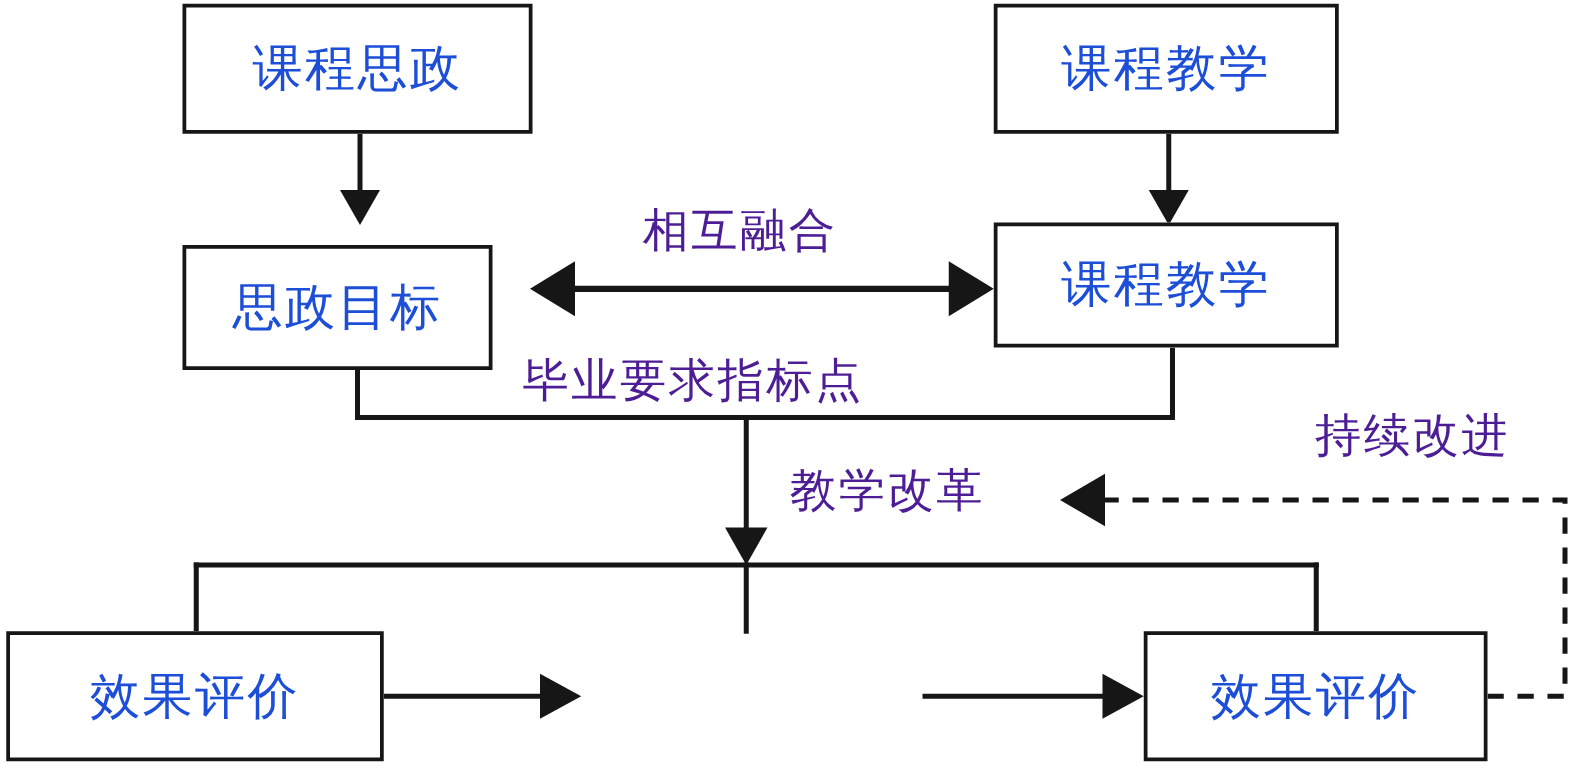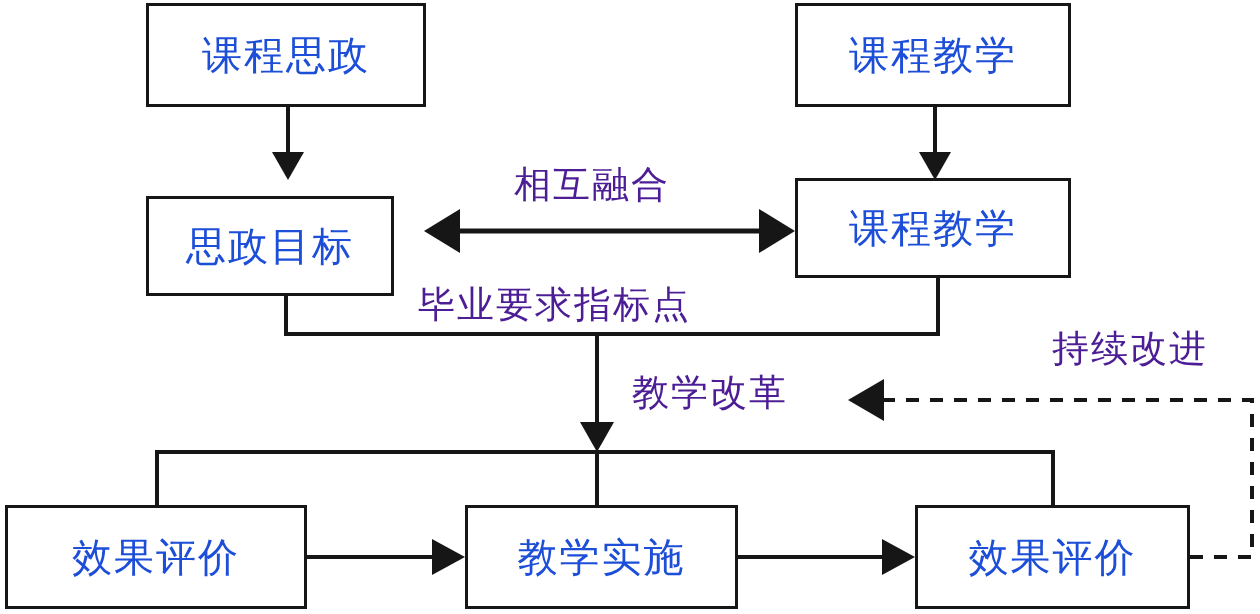--- a/index.html
+++ b/index.html
@@ -129,23 +129,20 @@
   </div>
 
   <div class="node-box" style="left:795px; top:178px; width:276px; height:100px;">
     <span class="node-label">课程教学</span>
   </div>
 
   <div class="node-box" style="left:5px; top:505px; width:302px; height:104px;">
     <span class="node-label">效果评价</span>
   </div>
 
-  <div class="node-box" style="left:465px; top:505px; width:273px; height:104px;">
-    <span class="node-label">教学实施</span>
-  </div>
 
   <div class="node-box" style="left:915px; top:505px; width:275px; height:104px;">
     <span class="node-label">效果评价</span>
   </div>
 
   <div class="edge-label" style="left:508px; top:166px;">相互融合</div>
 
   <div class="edge-label" style="left:412px; top:286px;">毕业要求指标点</div>
 
   <div class="edge-label" style="left:626px; top:374px;">教学改革</div>

